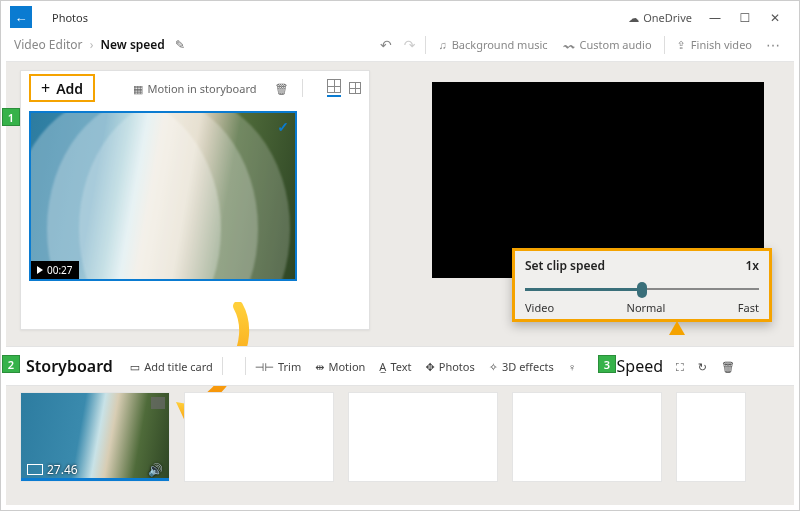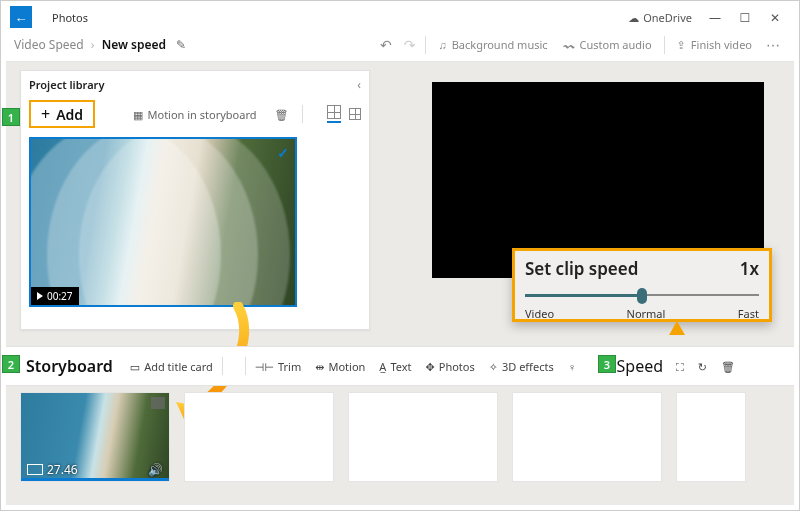--- a/index.html
+++ b/index.html
@@ -55,21 +55,21 @@
   .wave.w3 { left:18%; opacity:.25; }
   .checkmark { position:absolute; top:4px; right:6px; color:#0a7bd1; font-size:14px; font-weight:bold; }
   .clip-time { position:absolute; left:0; bottom:0; background:#000; color:#fff; font-size:10px; padding:2px 6px; display:flex; align-items:center; gap:4px; }
   .clip-time .tri { width:0; height:0; border-left:6px solid #fff; border-top:4px solid transparent; border-bottom:4px solid transparent; }
 
   
   .preview { position:absolute; right:30px; top:20px; width:332px; height:196px; background:#000; }
 
   
   .speed-pop { position:absolute; right:22px; top:186px; width:260px; height:74px; background:#f0efed; border:3px solid #f5a300; box-shadow:0 4px 10px rgba(0,0,0,0.25); padding:6px 10px 8px; }
-  .speed-pop .sp-head { display:flex; justify-content:space-between; font-size:17px; font-weight:600; color:#222; }
+  .speed-pop .sp-head { display:flex; justify-content:space-between; font-size:12px; font-weight:600; color:#222; }
   .sp-track { position:relative; height:18px; margin-top:6px; }
   .sp-line { position:absolute; top:8px; left:0; right:0; height:2px; background:#888; }
   .sp-line.filled { right:50%; height:3px; background:#3a6f7a; }
   .sp-knob { position:absolute; top:2px; left:50%; transform:translateX(-50%); width:10px; height:16px; background:#3a6f7a; border-radius:5px; }
   .sp-labels { display:flex; justify-content:space-between; font-size:11px; color:#333; margin-top:2px; }
   .sp-arrow { position:absolute; right:84px; bottom:-16px; width:0; height:0; border-left:8px solid transparent; border-right:8px solid transparent; border-bottom:14px solid #f5a300; }
 
   
   .guide-arrow { position:absolute; left:160px; top:240px; width:100px; height:130px; pointer-events:none; }
 
@@ -114,21 +114,21 @@
       <i class="ic">☁</i>
       <span>OneDrive</span>
     </div>
     <div class="winbtn">—</div>
     <div class="winbtn">☐</div>
     <div class="winbtn">✕</div>
   </div>
 
   <div class="header">
     <div class="crumb">
-      <span>Video Speed</span>
+      <span>Video Editor</span>
       <span class="sep">›</span>
       <span class="current">New speed</span>
     </div>
     <i class="pencil ic">✎</i>
     <div class="spacer"></div>
     <div class="hbtn icon-only">
           <span>↶</span>
         </div>
     <div class="hbtn icon-only" style="color:#ccc">
           <span>↷</span>
@@ -152,24 +152,20 @@
         </div>
   </div>
 
   <div class="main">
 
     <div class="callout" style="left:-4px; top:46px;">1</div>
     <div class="callout" style="left:-4px; top:293px;">2</div>
     <div class="callout" style="left:592px; top:293px;">3</div>
 
     <div class="panel-lib">
-      <div class="panel-head">
-        <div class="title">Project library</div>
-        <div class="chev"><span>‹</span></div>
-      </div>
       <div class="lib-toolbar">
         <div class="add-btn">
           <span class="plus">+</span>
           <span>Add</span>
         </div>
         <div style="width:20px"></div>
         <div class="mini">
           <i class="ic">▦</i>
           <span>Motion in storyboard</span>
         </div>

